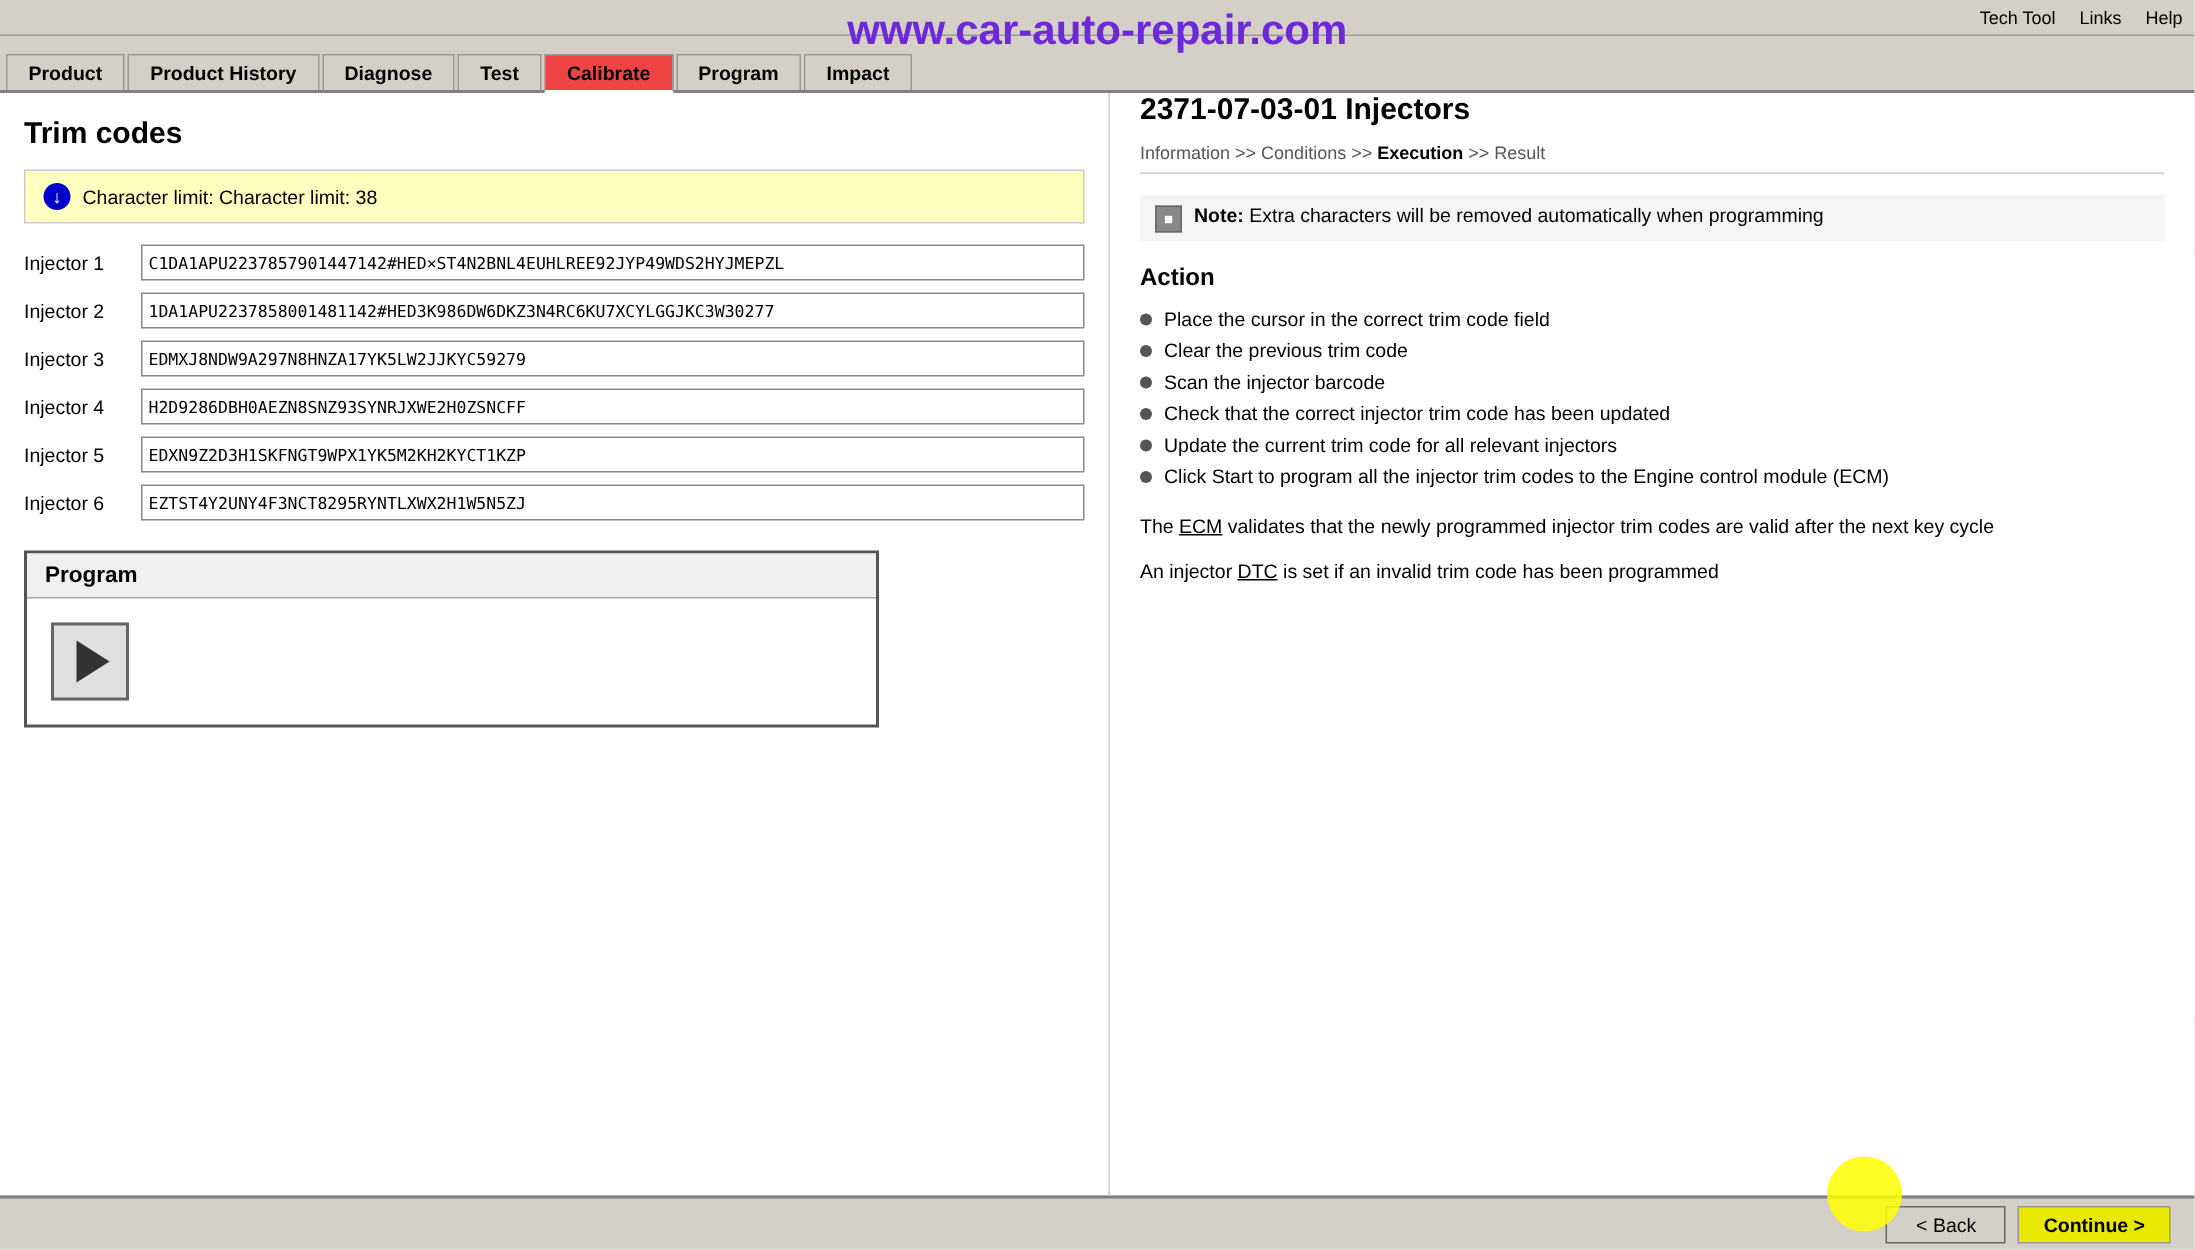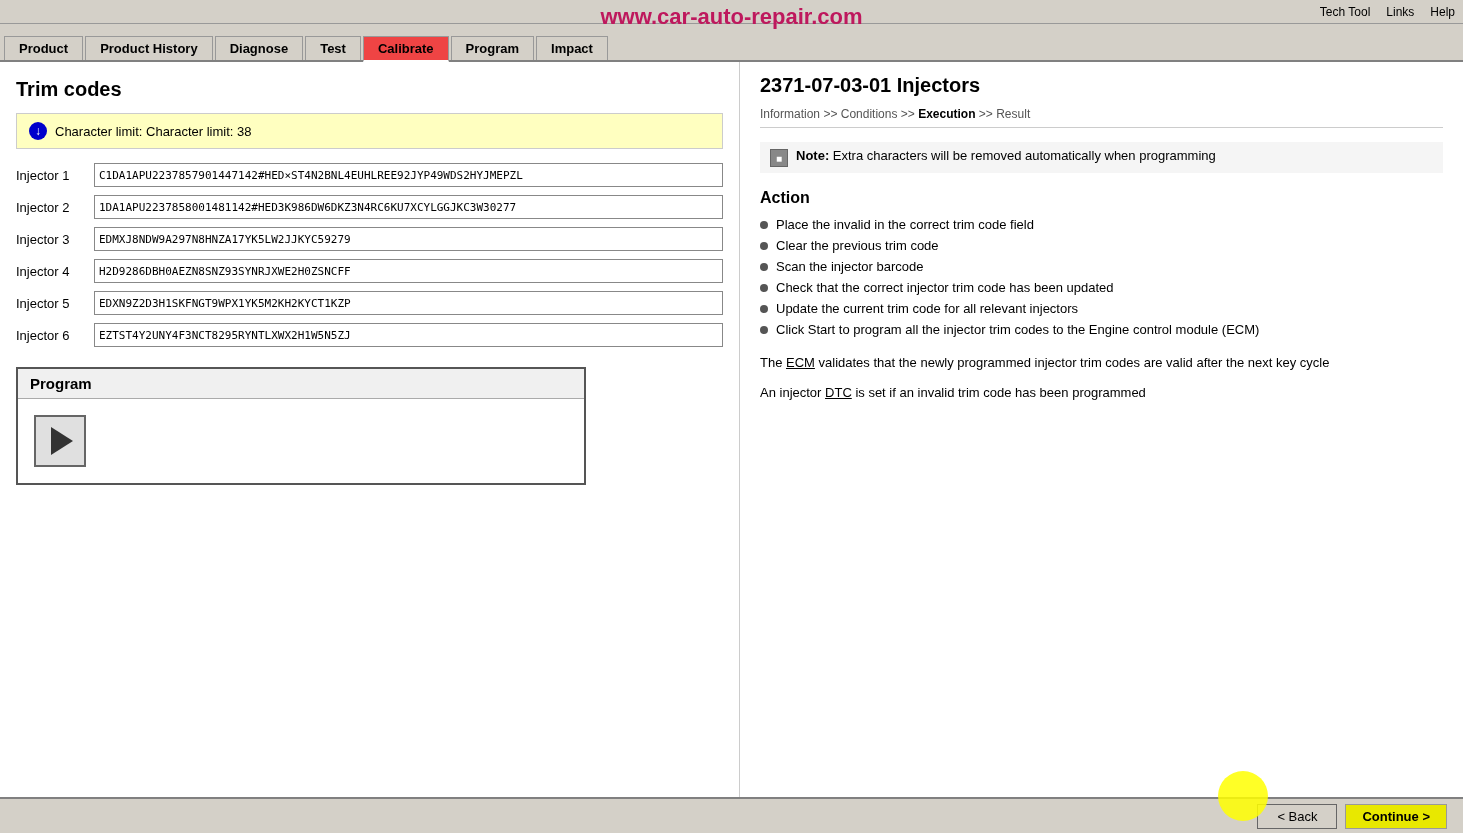--- a/index.html
+++ b/index.html
@@ -21,23 +21,23 @@
       cursor: pointer;
       color: #000;
     }
 
     
     .watermark {
       position: absolute;
       top: 4px;
       left: 50%;
       transform: translateX(-50%);
-      font-size: 22px;
-      font-weight: bold;
-      color: #be185d;
+      font-size: 28px;
+      font-weight: bold;
+      color: #6d28d9;
       font-family: Arial, sans-serif;
       pointer-events: none;
       z-index: 100;
     }
 
     
     .nav-tabs {
       background: #d4d0c8;
       display: flex;
       align-items: flex-end;
@@ -162,21 +162,21 @@
       height: 0;
       border-top: 14px solid transparent;
       border-bottom: 14px solid transparent;
       border-left: 22px solid #333;
       margin-left: 4px;
     }
 
     
     .right-panel {
       flex: 1;
-      padding: 12px 20px;
+      padding: 0 20px;
       overflow: auto;
     }
     .right-panel h2 {
       font-size: 20px;
       font-weight: bold;
       margin-bottom: 10px;
     }
 
     
     .breadcrumb {
@@ -371,21 +371,21 @@
     <div class="note-box">
       <div class="note-icon">■</div>
       <span><strong>Note:</strong> Extra characters will be removed automatically when programming</span>
     </div>
 
     <div class="action-title">Action</div>
 
     <ul class="action-list">
       <li>
         <div class="bullet-dot"></div>
-        <span>Place the invalid in the correct trim code field</span>
+        <span>Place the cursor in the correct trim code field</span>
       </li>
       <li>
         <div class="bullet-dot"></div>
         <span>Clear the previous trim code</span>
       </li>
       <li>
         <div class="bullet-dot"></div>
         <span>Scan the injector barcode</span>
       </li>
       <li>

